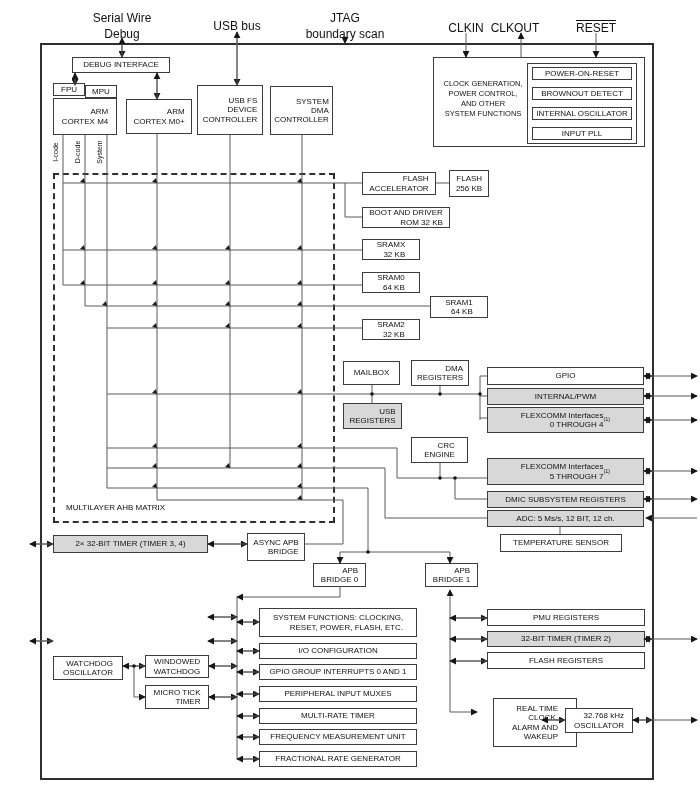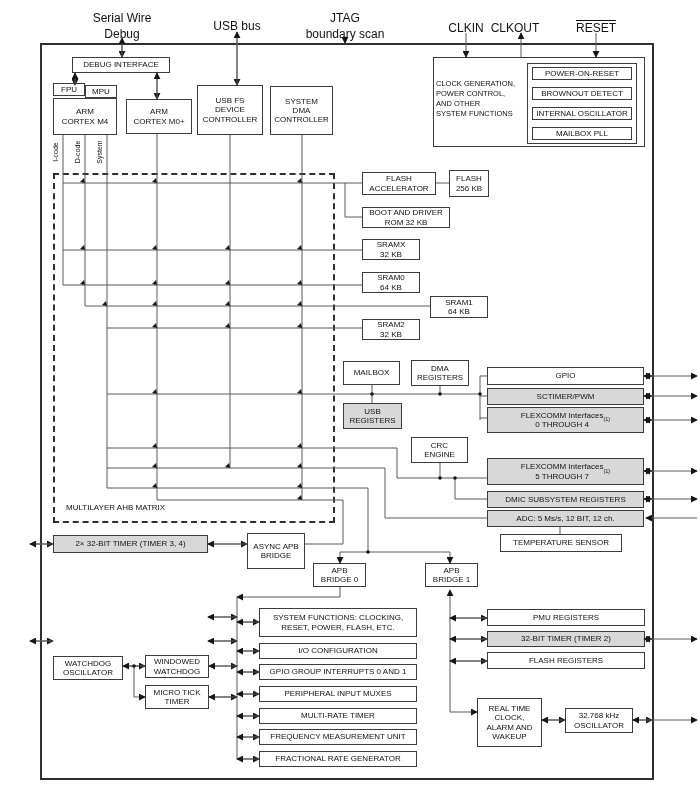--- a/index.html
+++ b/index.html
@@ -3,34 +3,34 @@
 <meta charset="utf-8">
 <style>
   html,body{margin:0;padding:0;background:#fff;}
   #stage{position:relative;width:700px;height:803px;background:#fff;
          font-family:"Liberation Sans",sans-serif;overflow:hidden;}
   .chip{position:absolute;left:40px;top:43px;width:610px;height:733px;
         border:2px solid #2f2f2f;box-sizing:content-box;}
   .matrix{position:absolute;left:53px;top:173px;width:282px;height:350px;
           border:2px dashed #2f2f2f;box-sizing:border-box;}
   .b{position:absolute;display:flex;align-items:center;justify-content:center;
-     text-align:center;border:1.5px solid #3c3c3c;background:#fff;
+     text-align:right;border:1.5px solid #3c3c3c;background:#fff;
      font-size:8px;line-height:1.15;color:#111;white-space:pre-line;
      box-sizing:border-box;padding:0;}
   .g{background:#d8d8d8;}
   .lbl{position:absolute;font-size:12px;text-align:center;white-space:pre-line;
        color:#111;line-height:1.3;}
   .ov{text-decoration:overline;}
   .rot{transform:rotate(-90deg);font-size:7px;white-space:nowrap;
        display:flex;align-items:center;justify-content:center;}
   .matlbl{position:absolute;left:66px;top:503px;font-size:8px;color:#111;}
   sup.fn{font-size:5.5px;line-height:1;vertical-align:super;}
   svg#wires{position:absolute;left:0;top:0;pointer-events:none;}
   .clocktitle{position:absolute;left:436px;top:79px;width:94px;font-size:7.5px;
-       white-space:pre-line;color:#111;line-height:1.35;}
+       text-align:center;white-space:pre-line;color:#111;line-height:1.35;}
   .inner{position:absolute;left:527px;top:63px;width:110px;height:81px;
        border:1.5px solid #3c3c3c;box-sizing:border-box;background:#fff;}
 </style>
 </head>
 <body>
 
 <div id="stage">
 
   <div class="chip"></div>
   <div class="matrix"></div>
@@ -65,21 +65,21 @@
 
   <div class="b" style="left:433px;top:57px;width:212px;height:90px"></div>
   <div class="clocktitle">CLOCK GENERATION,
 POWER CONTROL,
 AND OTHER
 SYSTEM FUNCTIONS</div>
   <div class="inner"></div>
   <div class="b" style="left:532px;top:67px;width:100px;height:13px">POWER-ON-RESET</div>
   <div class="b" style="left:532px;top:87px;width:100px;height:13px">BROWNOUT DETECT</div>
   <div class="b" style="left:532px;top:107px;width:100px;height:13px">INTERNAL OSCILLATOR</div>
-  <div class="b" style="left:532px;top:127px;width:100px;height:13px">MAILBOX PLL</div>
+  <div class="b" style="left:532px;top:127px;width:100px;height:13px">INPUT PLL</div>
 
   <div class="b" style="left:362px;top:172px;width:74px;height:23px">FLASH
 ACCELERATOR</div>
   <div class="b" style="left:449px;top:170px;width:40px;height:27px">FLASH
 256 KB</div>
   <div class="b" style="left:362px;top:207px;width:88px;height:21px">BOOT AND DRIVER
 ROM 32 KB</div>
   <div class="b" style="left:362px;top:239px;width:58px;height:21px">SRAMX
 32 KB</div>
   <div class="b" style="left:362px;top:272px;width:58px;height:21px">SRAM0
@@ -88,33 +88,33 @@
 64 KB</div>
   <div class="b" style="left:362px;top:319px;width:58px;height:21px">SRAM2
 32 KB</div>
 
   <div class="b" style="left:343px;top:361px;width:57px;height:24px">MAILBOX</div>
   <div class="b" style="left:411px;top:360px;width:58px;height:26px">DMA
 REGISTERS</div>
   <div class="b g" style="left:343px;top:403px;width:59px;height:26px">USB
 REGISTERS</div>
   <div class="b" style="left:487px;top:367px;width:157px;height:18px">GPIO</div>
-  <div class="b g" style="left:487px;top:388px;width:157px;height:17px">SCTIMER/PWM</div>
+  <div class="b g" style="left:487px;top:388px;width:157px;height:17px">INTERNAL/PWM</div>
   <div class="b g" style="left:487px;top:407px;width:157px;height:26px"><span>FLEXCOMM Interfaces
 0 THROUGH 4</span><sup class="fn">(1)</sup></div>
   <div class="b" style="left:411px;top:437px;width:57px;height:26px">CRC
 ENGINE</div>
   <div class="b g" style="left:487px;top:458px;width:157px;height:27px"><span>FLEXCOMM Interfaces
 5 THROUGH 7</span><sup class="fn">(1)</sup></div>
   <div class="b g" style="left:487px;top:491px;width:157px;height:17px">DMIC SUBSYSTEM REGISTERS</div>
   <div class="b g" style="left:487px;top:510px;width:157px;height:17px">ADC: 5 Ms/s, 12 BIT, 12 ch.</div>
   <div class="b" style="left:500px;top:534px;width:122px;height:18px">TEMPERATURE SENSOR</div>
 
   <div class="b g" style="left:53px;top:535px;width:155px;height:18px">2× 32-BIT TIMER (TIMER 3, 4)</div>
-  <div class="b" style="left:247px;top:533px;width:58px;height:36px">ASYNC APB
+  <div class="b" style="left:247px;top:533px;width:58px;height:28px">ASYNC APB
 BRIDGE</div>
   <div class="b" style="left:313px;top:563px;width:53px;height:24px">APB
 BRIDGE 0</div>
   <div class="b" style="left:425px;top:563px;width:53px;height:24px">APB
 BRIDGE 1</div>
 
   <div class="b" style="left:53px;top:656px;width:70px;height:24px">WATCHDOG
 OSCILLATOR</div>
   <div class="b" style="left:145px;top:655px;width:64px;height:23px">WINDOWED
 WATCHDOG</div>
@@ -126,21 +126,21 @@
 RESET, POWER, FLASH, ETC.</div>
   <div class="b" style="left:259px;top:664px;width:158px;height:16px">GPIO GROUP INTERRUPTS 0 AND 1</div>
   <div class="b" style="left:259px;top:708px;width:158px;height:16px">MULTI-RATE TIMER</div>
   <div class="b" style="left:259px;top:686px;width:158px;height:16px">PERIPHERAL INPUT MUXES</div>
   <div class="b" style="left:259px;top:729px;width:158px;height:16px">FREQUENCY MEASUREMENT UNIT</div>
   <div class="b" style="left:259px;top:751px;width:158px;height:16px">FRACTIONAL RATE GENERATOR</div>
 
   <div class="b" style="left:487px;top:609px;width:158px;height:17px">PMU REGISTERS</div>
   <div class="b g" style="left:487px;top:631px;width:158px;height:16px">32-BIT TIMER (TIMER 2)</div>
   <div class="b" style="left:487px;top:652px;width:158px;height:17px">FLASH REGISTERS</div>
-  <div class="b" style="left:477px;top:698px;width:65px;height:49px">REAL TIME
+  <div class="b" style="left:493px;top:698px;width:84px;height:49px">REAL TIME
 CLOCK,
 ALARM AND
 WAKEUP</div>
   <div class="b" style="left:565px;top:708px;width:68px;height:25px">32.768 kHz
 OSCILLATOR</div>
 
   <svg id="wires" width="700" height="803">
     <defs>
       <marker id="m" viewBox="0 0 8 8" refX="7" refY="4" markerWidth="7" markerHeight="7" orient="auto">
         <path d="M0 0L8 4L0 8Z" fill="#161616"></path>

